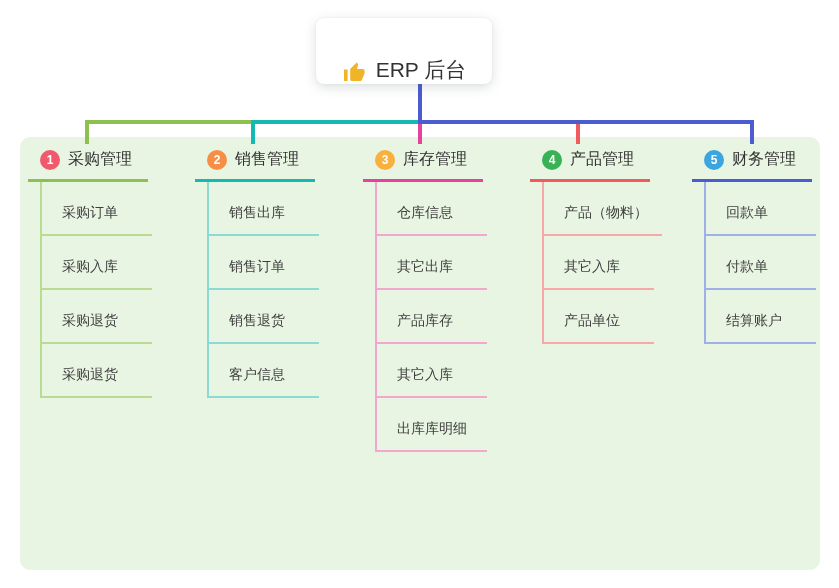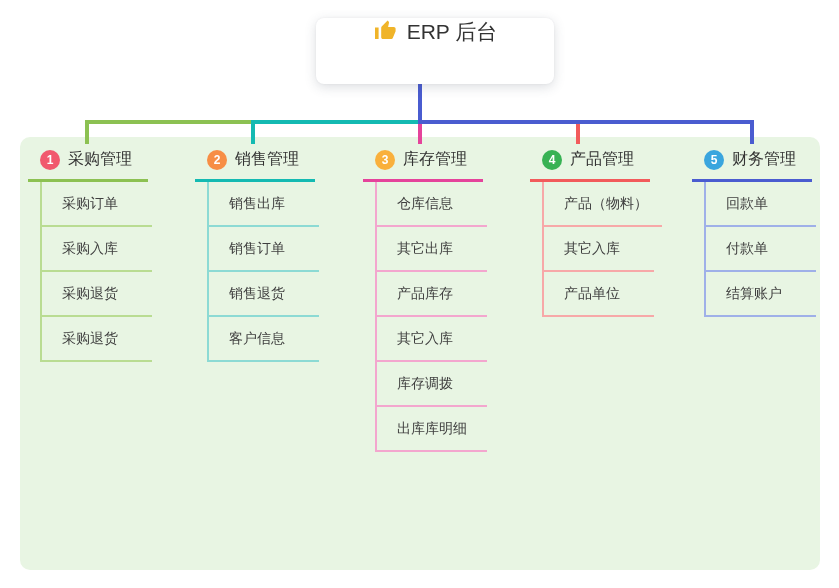--- a/index.html
+++ b/index.html
@@ -1,23 +1,23 @@
 <!DOCTYPE html>
 <html><head>
 <meta charset="utf-8">
 <style>
   html,body{margin:0;padding:0;background:#fff;}
   .stage{position:relative;width:839px;height:588px;background:#ffffff;
          font-family:"Liberation Sans","DejaVu Sans",sans-serif;overflow:hidden;}
 
   
-  .root-node{position:absolute;left:316px;top:18px;width:238px;height:66px;
+  .root-node{position:absolute;left:316px;top:18px;width:176px;height:66px;
              background:#ffffff;border-radius:8px;
              box-shadow:0 3px 12px rgba(60,70,90,.18),0 0 2px rgba(60,70,90,.08);
-             display:flex;align-items:flex-start;justify-content:center;gap:10px;
+             display:flex;align-items:flex-end;justify-content:center;gap:10px;
              font-size:21px;color:#333;z-index:3;}
   .root-node svg{display:block;}
 
   
   .conn{position:absolute;z-index:2;}
   .root-vert{left:418px;top:84px;width:4px;height:38px;}
   .spine{top:120px;height:4px;}
   .s1{left:85px;width:170px;}
   .s2{left:251px;width:171px;}
   .s3{left:418px;width:336px;}
@@ -31,21 +31,21 @@
   
   .branch{position:absolute;top:0;}
   .branch-head{display:flex;align-items:center;gap:8px;
                padding:12px 12px 9px 12px;min-width:120px;width:fit-content;
                box-sizing:border-box;border-bottom:3px solid var(--line);
                font-size:16px;color:#333;white-space:nowrap;}
   .badge{width:20px;height:20px;border-radius:50%;background:var(--badge);
          color:#fff;font-size:12px;line-height:20px;text-align:center;
          flex:0 0 20px;font-weight:bold;}
   .children{margin-left:12px;border-left:2px solid var(--child-line);width:fit-content;}
-  .child{height:45px;display:flex;align-items:flex-end;width:fit-content;
+  .child{height:54px;display:flex;align-items:flex-end;width:fit-content;
          min-width:110px;padding:0 14px 0 20px;box-sizing:border-box;
          border-bottom:2px solid var(--child-line);white-space:nowrap;}
   .child span{padding-bottom:12px;font-size:14px;color:#3f3f3f;}
 </style>
 </head>
 <body>
 
 <div class="stage">
 
   <div class="panel" style="background: rgb(232, 245, 227);">
@@ -101,23 +101,20 @@
           <div class="child">
             <span>其它出库</span>
           </div>
           <div class="child">
             <span>产品库存</span>
           </div>
           <div class="child">
             <span>其它入库</span>
           </div>
           <div class="child">
-            <span>库存调拨</span>
-          </div>
-          <div class="child">
             <span>出库库明细</span>
           </div>
         </div>
   </div>
       <div class="branch" style="left: 510px; --line: #f25b5b; --child-line: #f7a8a8; --badge: #38b254;">
     <div class="branch-head">
       <span class="badge">4</span>
       <span class="label">产品管理</span>
     </div>
     <div class="children">

